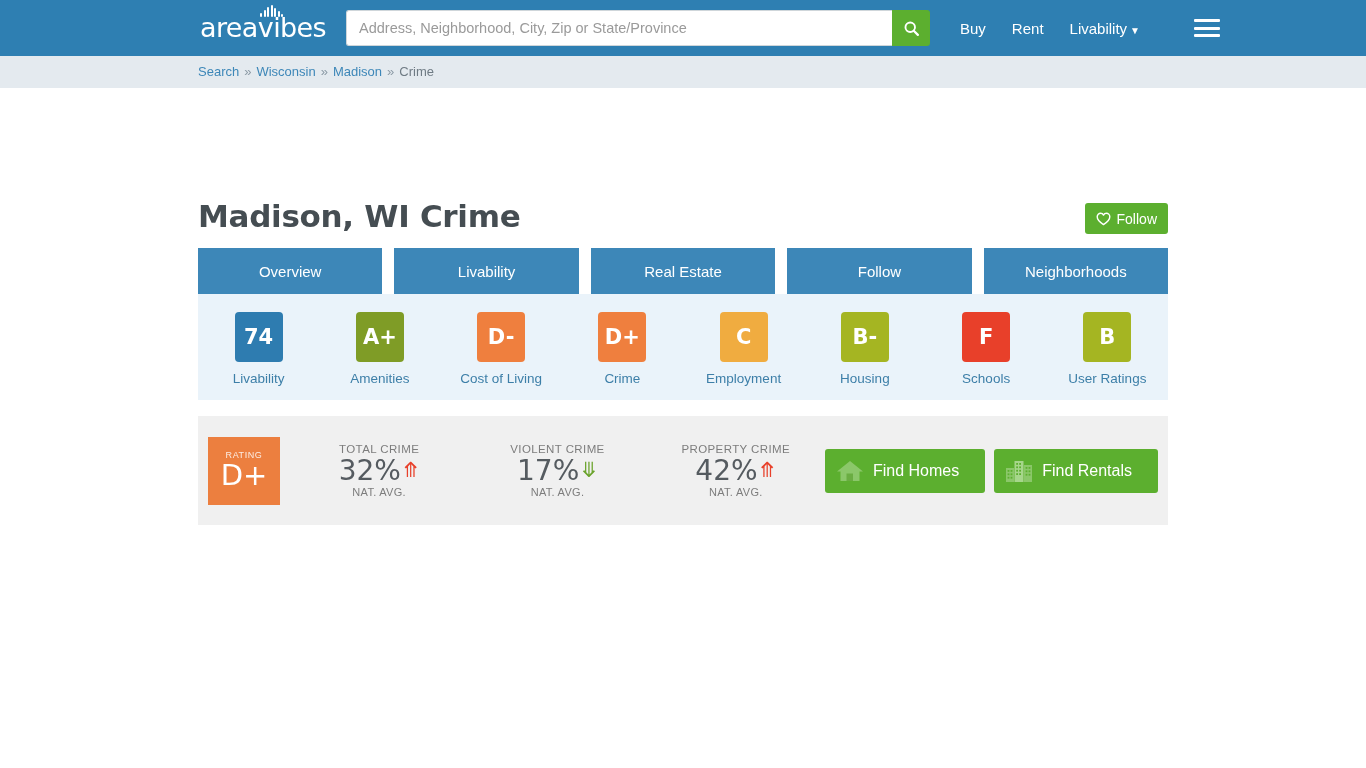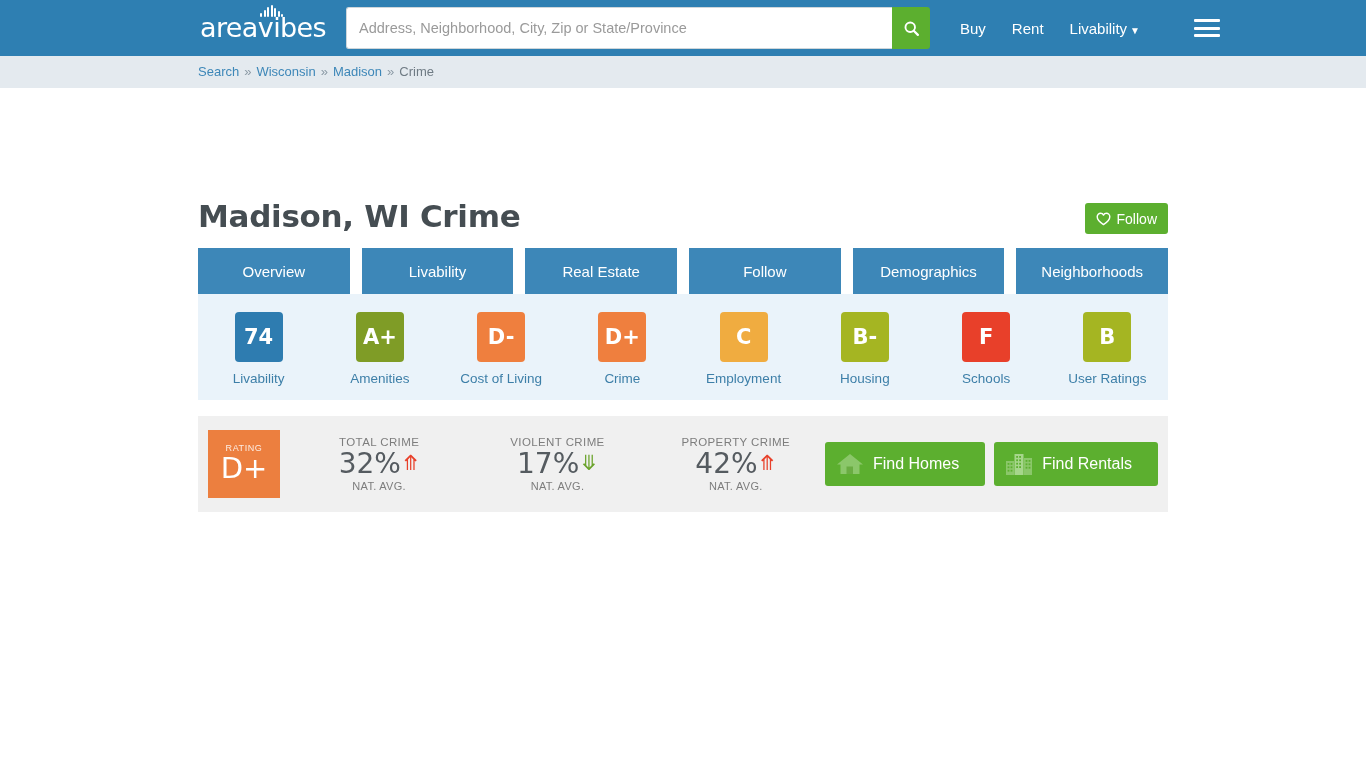--- a/index.html
+++ b/index.html
@@ -43,21 +43,21 @@
     display: flex;
     align-items: flex-end;
     gap: 1.5px;
     height: 12px;
   }
   .logo-wave i { display: block; width: 2px; background: #ffffff; border-radius: 1px; }
 
   .searchwrap {
     display: flex;
     margin-left: 18px;
-    height: 42px;
+    height: 36px;
     width: 584px;
   }
   .searchwrap input {
     flex: 1;
     border: 1px solid #cfd6da;
     border-right: none;
     border-radius: 3px 0 0 3px;
     padding: 0 12px;
     font-size: 14.5px;
     color: #444;
@@ -189,21 +189,21 @@
     font-weight: 600;
     margin-bottom: 9px;
     font-family: "DejaVu Sans", sans-serif;
   }
   .scorelabel { font-size: 13.5px; color: #3d7fa8; }
 
   
   .statspanel {
     background: #f0f0f0;
     margin-top: 16px;
-    height: 96px;
+    height: 109px;
     display: flex;
     align-items: center;
     padding: 0 0 0 10px;
   }
   .ratingbox {
     width: 72px; height: 68px;
     background: #ec7f3f;
     color: #fff;
     display: flex;
     flex-direction: column;
@@ -311,21 +311,20 @@
       </svg>
       <span>Follow</span>
     </button>
   </div>
 
   <div class="tabs">
     <div class="tab">Overview</div>
     <div class="tab">Livability</div>
     <div class="tab">Real Estate</div>
     <div class="tab">Follow</div>
-    <div class="tab">Demographics</div>
     <div class="tab">Neighborhoods</div>
   </div>
 
   <div class="scorepanel">
     <div class="scoreitem">
       <div class="badge" style="background: rgb(46, 124, 176);">74</div>
       <div class="scorelabel">Livability</div>
     </div>
     <div class="scoreitem">
       <div class="badge" style="background: rgb(127, 156, 38);">A+</div>

